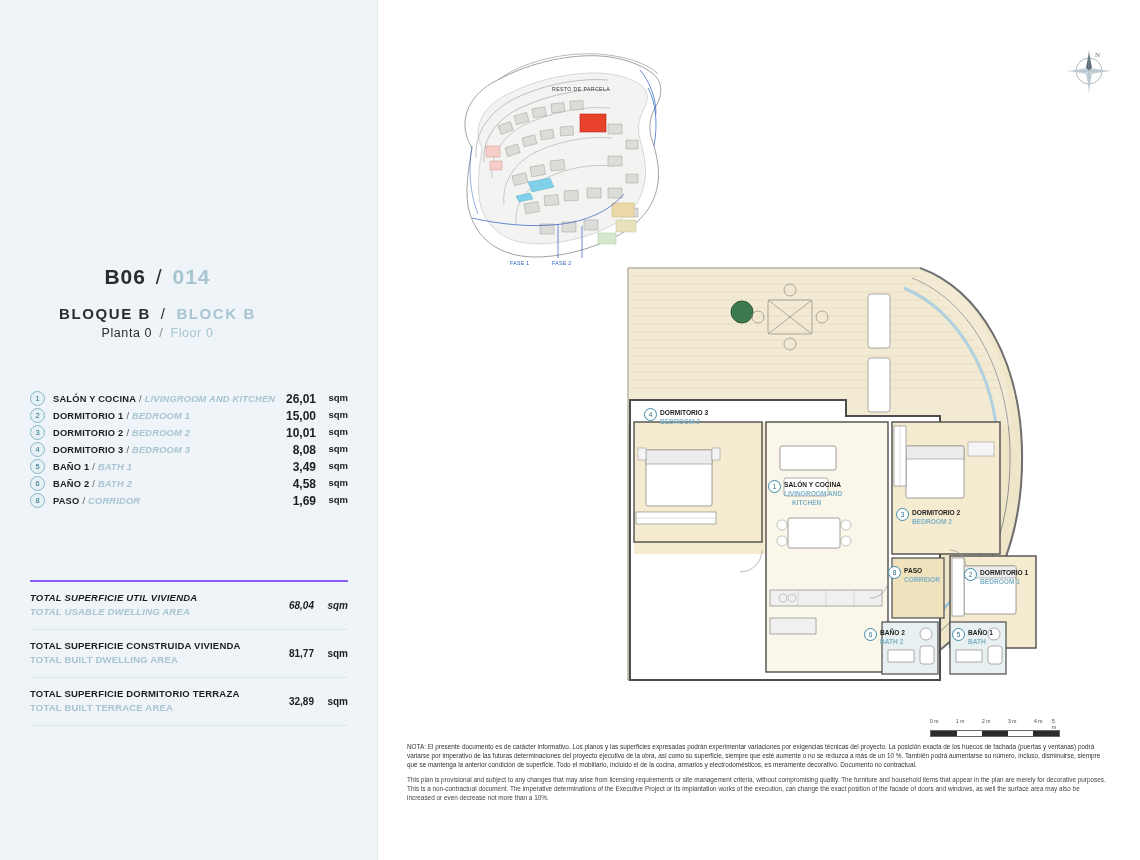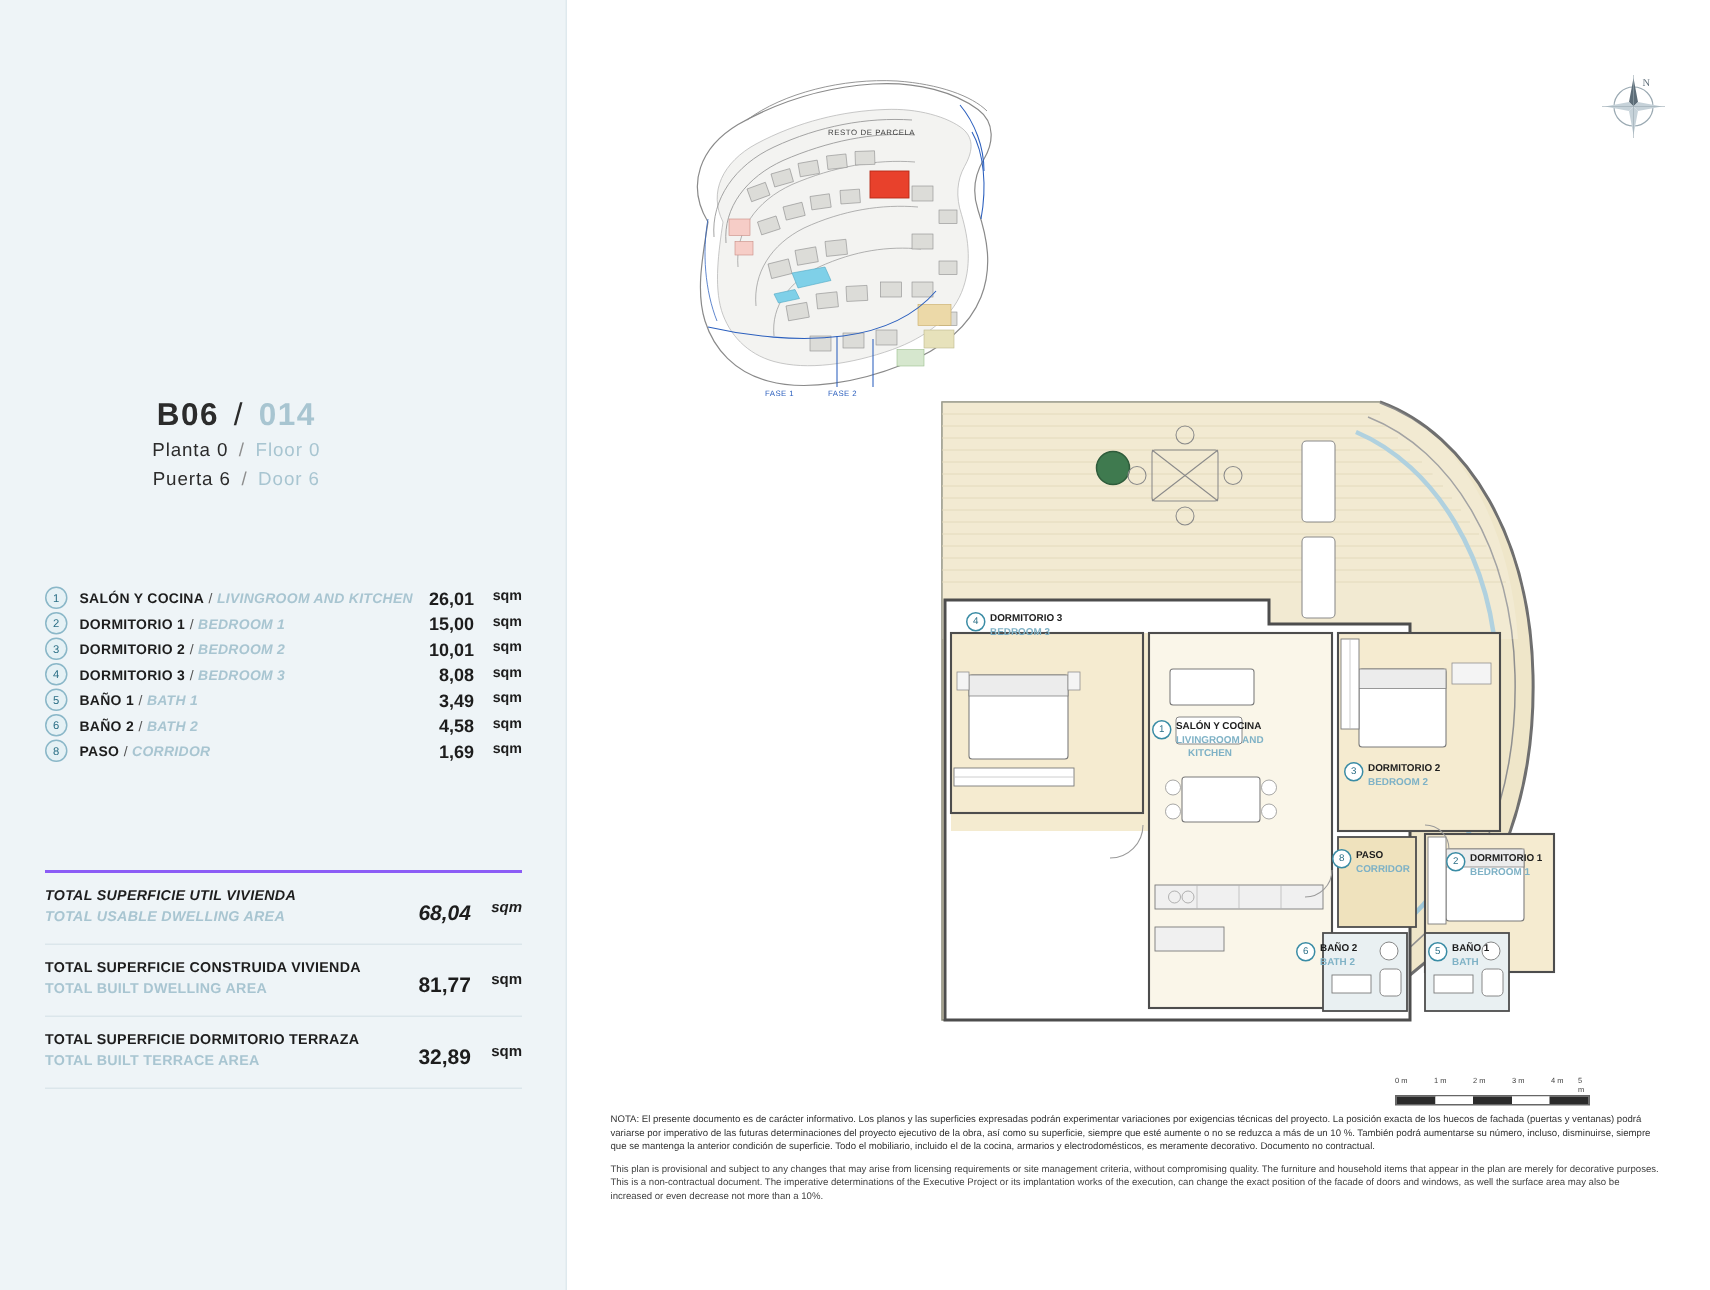--- a/index.html
+++ b/index.html
@@ -57,21 +57,21 @@
   }
   .legend-unit{position:absolute;right:0;font-size:9.5px;color:#1d1d1d;font-weight:bold;}
   .legend-row-wrap{position:relative;}
 
   
   .totals{position:absolute;left:30px;top:580px;width:318px;}
   .total-block{position:relative;padding:10px 0 12px 0;border-bottom:1px solid #dbe6eb;}
   .total-block:first-child{border-top:2px solid #8b5cf6;font-style:italic;}
   .total-es{font-size:9.5px;font-weight:bold;color:#1d1d1d;letter-spacing:0.2px;}
   .total-en{font-size:9.5px;font-weight:bold;color:#a8c5d1;letter-spacing:0.2px;margin-top:3px;}
-  .total-val{position:absolute;right:34px;top:18px;font-size:14px;font-weight:bold;color:#1d1d1d;}
+  .total-val{position:absolute;right:34px;top:18px;font-size:10px;font-weight:bold;color:#1d1d1d;}
   .total-unit{position:absolute;right:0;top:18px;font-size:10px;font-weight:bold;color:#1d1d1d;}
 
   
   .site-plan{position:absolute;left:412px;top:28px;width:290px;height:260px;}
   .site-label{
     position:absolute;font-size:5.2px;color:#3b3b3b;letter-spacing:0.4px;
   }
   .fase-label{position:absolute;font-size:5.2px;color:#2b5fbe;letter-spacing:0.3px;}
 
   
@@ -110,29 +110,29 @@
 <div id="sheet">
 
   <div class="left-panel"></div>
 
   <div class="title-block">
     <div class="unit-line">
       <span class="code">B06</span>
       <span class="sep">/</span>
       <span class="alt">014</span>
     </div>
+    <div class="block-line">
+      <span>BLOQUE  B</span>
+      <span class="sep">/</span>
+      <span class="alt">BLOCK  B</span>
+    </div>
     <div class="floor-line">
       <span>Planta 0</span>
       <span class="sep">/</span>
       <span class="alt">Floor   0</span>
-    </div>
-    <div class="door-line">
-      <span>Puerta 6</span>
-      <span class="sep">/</span>
-      <span class="alt">Door   6</span>
     </div>
   </div>
 
   <div class="legend">
 
     <div class="legend-row-wrap">
       <div class="legend-row">
         <span class="legend-num">1</span>
         <span class="legend-name">SALÓN Y COCINA</span>
         <span class="legend-sep">/</span>

